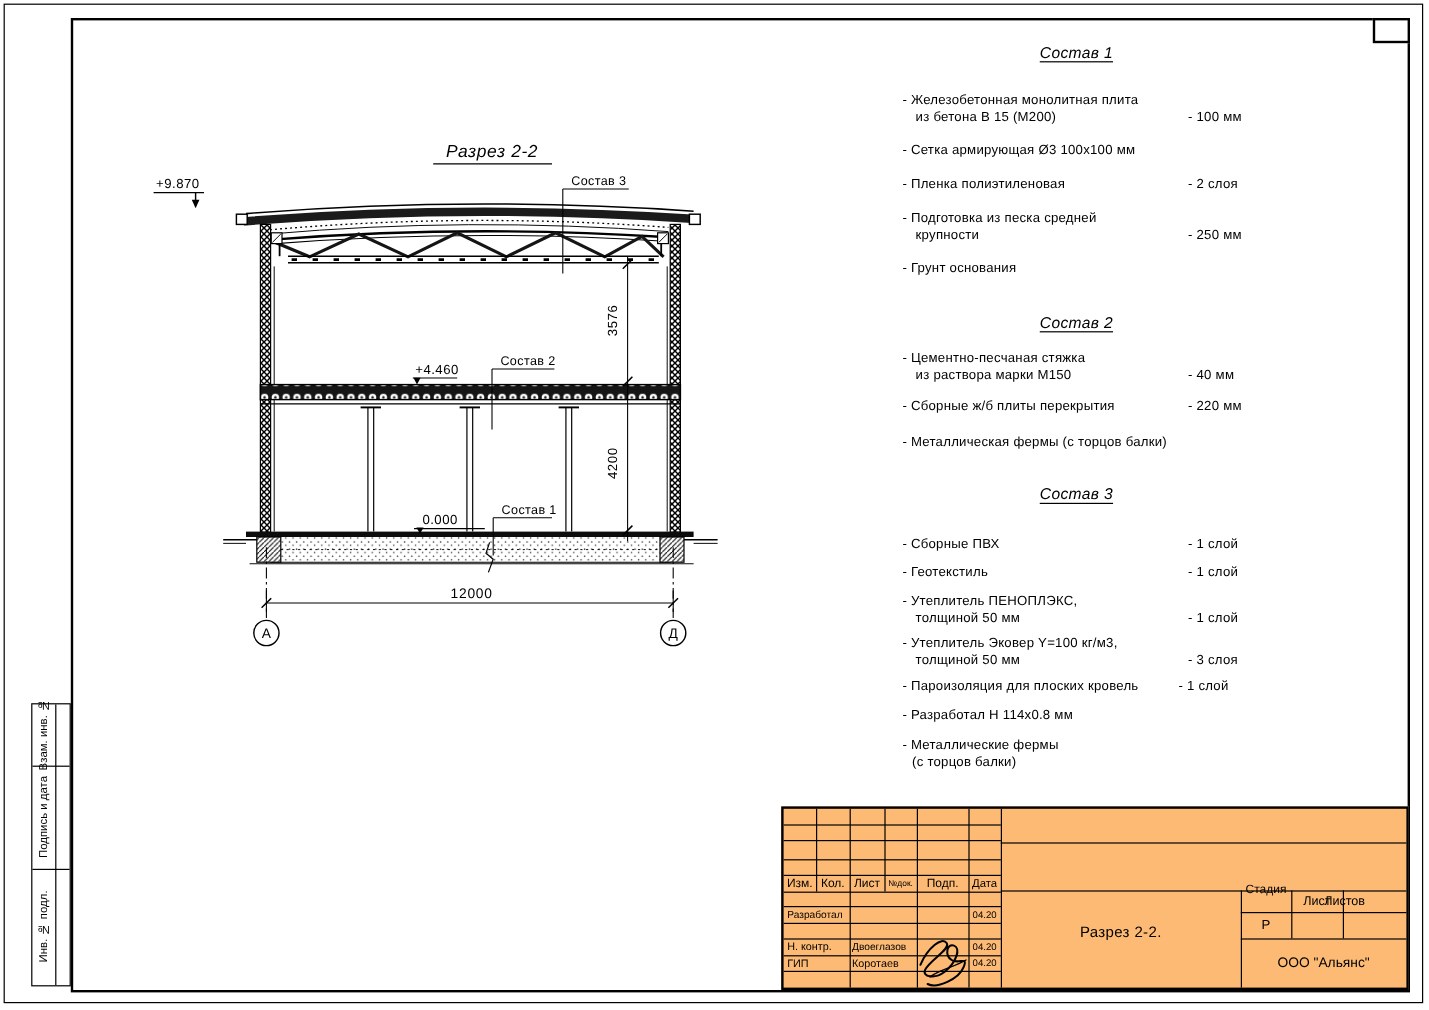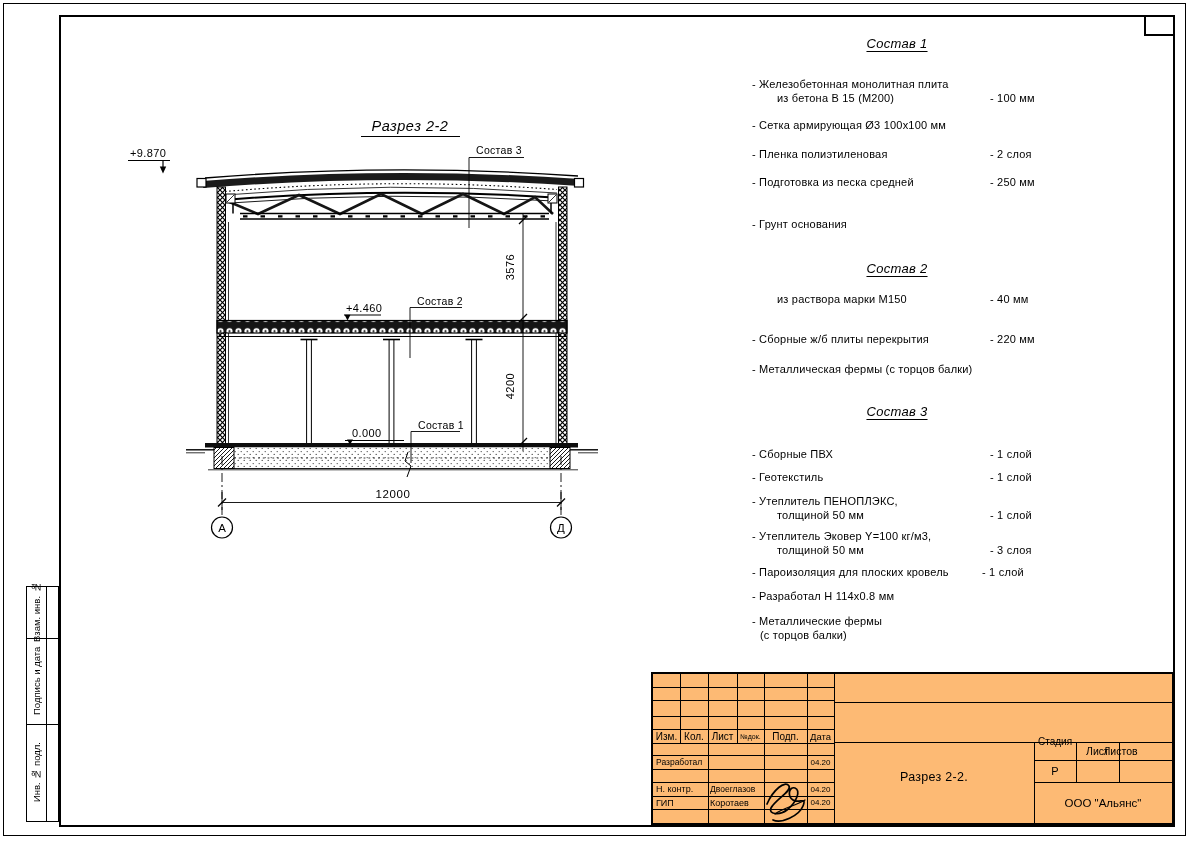--- a/index.html
+++ b/index.html
@@ -11,21 +11,21 @@
   .outer-border { position:absolute; left:3px; top:3px; width:1183px; height:833px; border:1.5px solid #000; }
   .frame { position:absolute; left:59px; top:15px; width:1116px; height:812px; border:2px solid #000; }
   .corner-box { position:absolute; left:1144px; top:15px; width:31px; height:21px; border:2px solid #000; background:#fff; }
   svg.draw { position:absolute; left:0; top:0; }
   svg text { font-family:"Liberation Sans", sans-serif; fill:#000; }
 
   
   .comp-title { position:absolute; left:752px; width:290px; text-align:center;
     font-size:13px; font-style:italic; text-decoration:underline; text-underline-offset:3px; letter-spacing:.3px; }
   .ci { position:absolute; left:752px; width:430px; font-size:11px; line-height:13.5px; letter-spacing:.2px; }
-  .ci .t2 { margin-left:25px; }
+  .ci .t2 { margin-left:11px; }
   .ci .cv { position:absolute; left:238px; bottom:0; white-space:nowrap; }
 
   
   .side-stamp { position:absolute; left:26px; top:586px; width:33px; height:236px; border:1.5px solid #000; }
   .side-stamp .vl { position:absolute; left:19px; top:0; width:1px; height:100%; background:#000; }
   .side-stamp .hl { position:absolute; left:0; width:100%; height:1px; background:#000; }
   .vcell { position:absolute; left:0; width:19px; display:flex; align-items:center; justify-content:center;
     writing-mode:vertical-rl; transform:rotate(180deg); font-size:9.5px; white-space:nowrap; }
 
   
@@ -214,28 +214,30 @@
 <div class="ci" style="top:119px">
   <div class="t1">- Сетка армирующая Ø3 100х100 мм</div>
   <div class="cv"></div>
 </div>
 <div class="ci" style="top:148px">
   <div class="t1">- Пленка полиэтиленовая</div>
   <div class="cv">-  2 слоя</div>
 </div>
 <div class="ci" style="top:176px">
   <div class="t1">- Подготовка из песка средней</div>
+  <div class="t2">крупности</div>
   <div class="cv">- 250 мм</div>
 </div>
 <div class="ci" style="top:218px">
   <div class="t1">- Грунт основания</div>
 </div>
 
 <div class="comp-title" style="top:261px">Состав 2</div>
 <div class="ci" style="top:293px">
+  <div class="t1">- Цементно-песчаная стяжка</div>
   <div class="t2">из раствора марки М150</div>
   <div class="cv">- 40 мм</div>
 </div>
 <div class="ci" style="top:333px">
   <div class="t1">- Сборные ж/б плиты перекрытия</div>
   <div class="cv">- 220 мм</div>
 </div>
 <div class="ci" style="top:363px">
   <div class="t1">- Металлическая фермы (с торцов балки)</div>
 </div>

